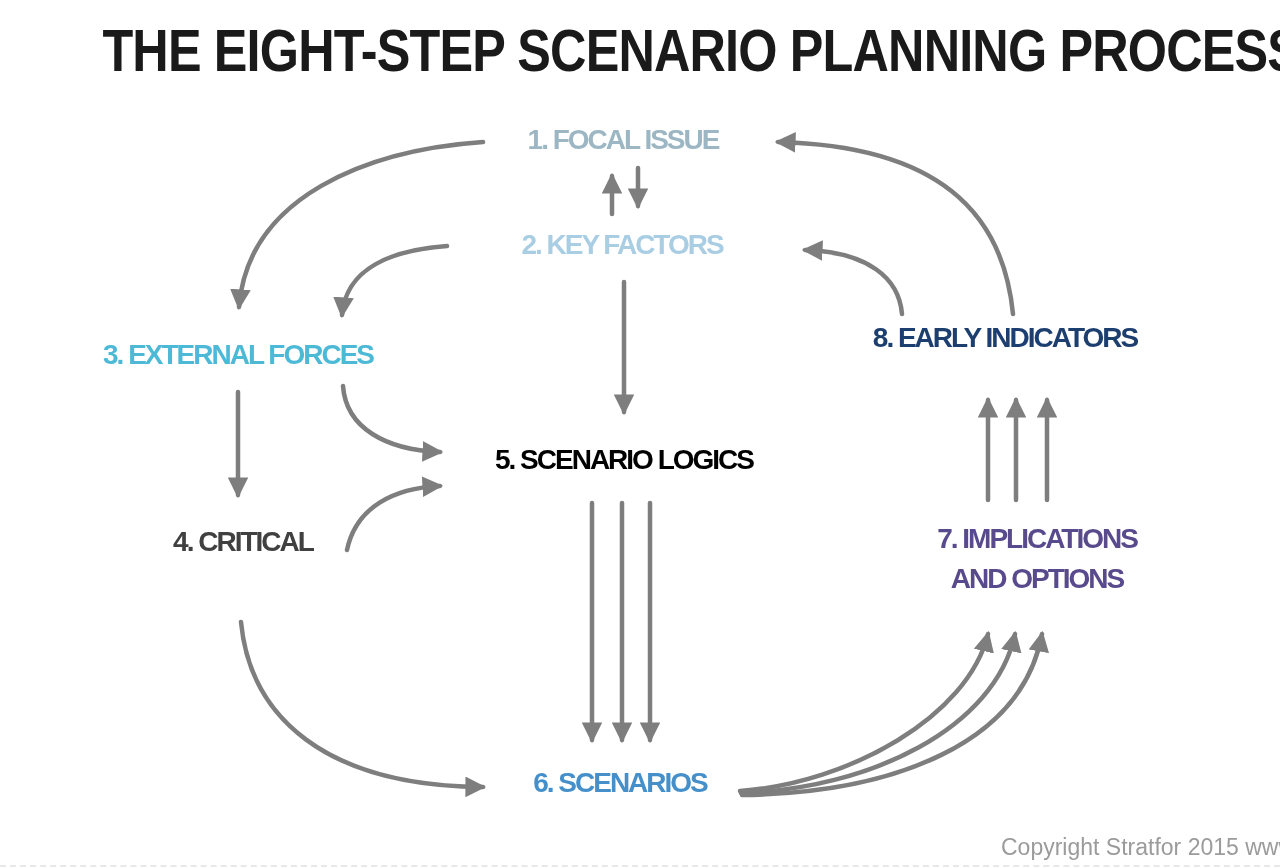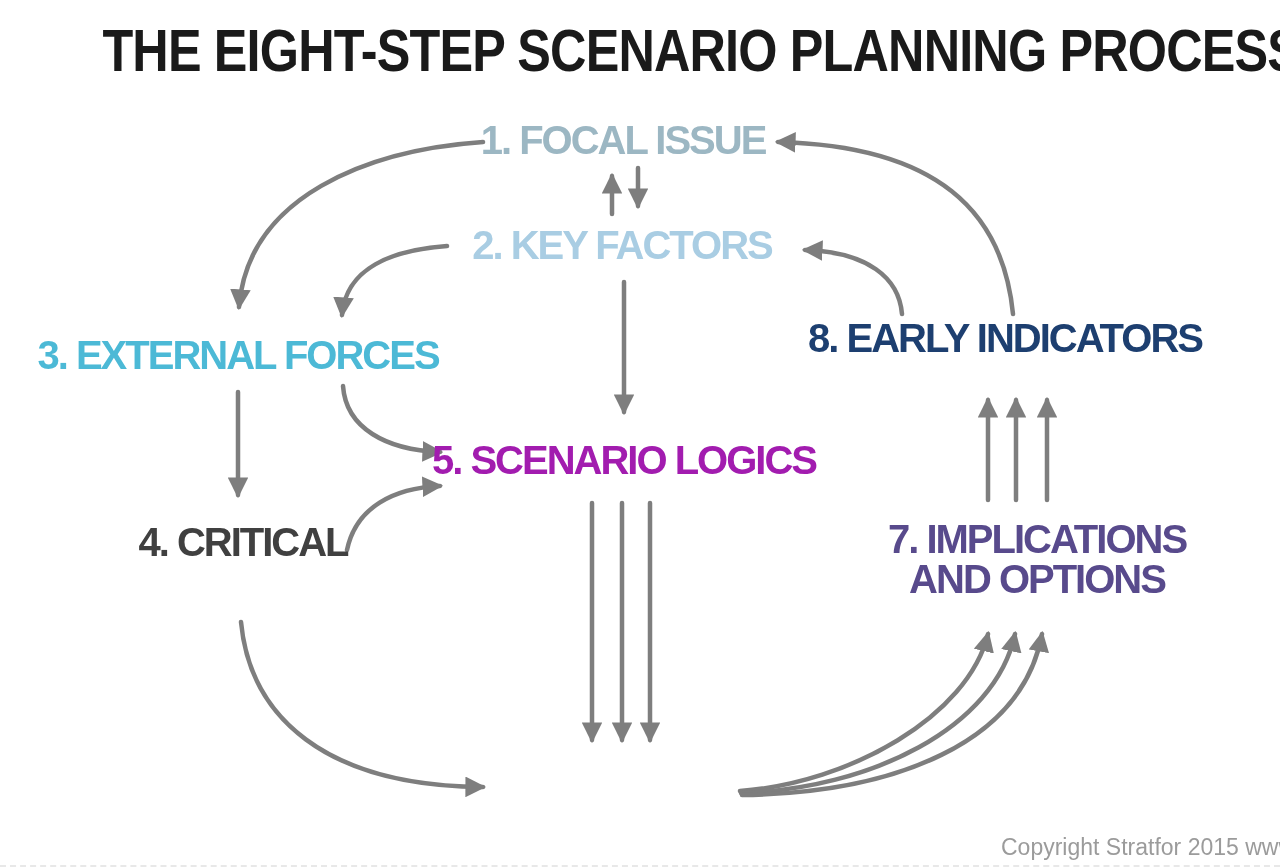--- a/index.html
+++ b/index.html
@@ -17,21 +17,21 @@
     transform:scaleX(0.84);transform-origin:50% 50%;
     white-space:nowrap;
   }
 
   .arrows{position:absolute;left:0;top:0;pointer-events:none;}
   .arrow{fill:none;stroke:var(--arrow,#7e7e7e);stroke-width:4.5;stroke-linecap:round;}
 
   .step{
     position:absolute;
     font-weight:bold;
-    font-size:40px;line-height:36px;letter-spacing:-2px;
+    font-size:28px;line-height:36px;letter-spacing:-2px;
     white-space:nowrap;text-align:center;
     transform:translateX(-50%);
   }
   .step .ln{display:block;line-height:40px;}
 
   .copyright{
     position:absolute;top:834px;left:1001px;
     font-size:23px;color:#9b9b9b;letter-spacing:0;
     white-space:nowrap;
   }
@@ -91,22 +91,23 @@
   <div class="step" style="left: 623px; top: 122px; color: rgb(156, 183, 195);">1. FOCAL ISSUE</div>
 
   <div class="step" style="left: 622px; top: 227px; color: rgb(169, 205, 227);">2. KEY FACTORS</div>
 
   <div class="step" style="left: 238px; top: 337px; color: rgb(76, 185, 214);">3. EXTERNAL FORCES</div>
 
   <div class="step" style="left: 243px; top: 522px; color: #404040;">
     <span class="ln">4. CRITICAL</span>
   </div>
 
-  <div class="step" style="left: 624px; top: 442px; color: #a21caf;">5. SCENARIO LOGICS</div>
+  <div class="step" style="left: 624px; top: 442px; color: #000000;">5. SCENARIO LOGICS</div>
 
+  <div class="step" style="left: 620px; top: 765px; color: rgb(69, 144, 202);">6. SCENARIOS</div>
 
   <div class="step" style="left: 1019px; top: 519px; color: rgb(88, 74, 140); margin-left: 18px;">
     <span class="ln">7. IMPLICATIONS</span>
     <span class="ln">AND OPTIONS</span>
   </div>
 
   <div class="step" style="left: 1005px; top: 320px; color: rgb(29, 63, 112);">8. EARLY INDICATORS</div>
 
   <div class="copyright">Copyright Stratfor 2015   www</div>
 

